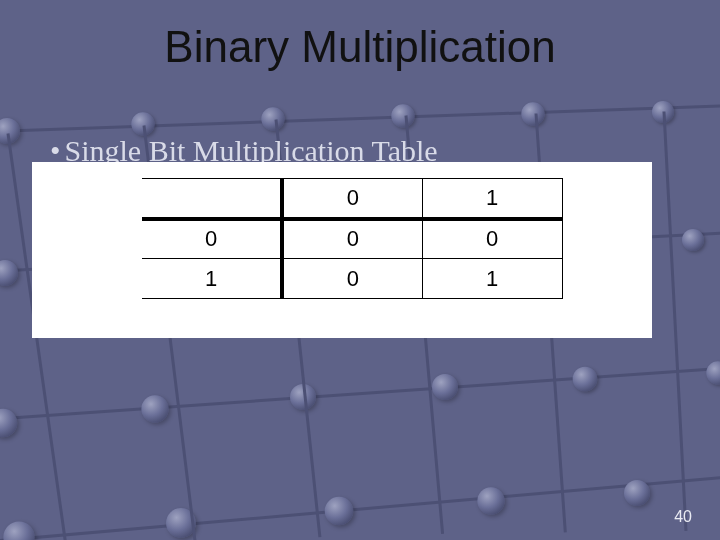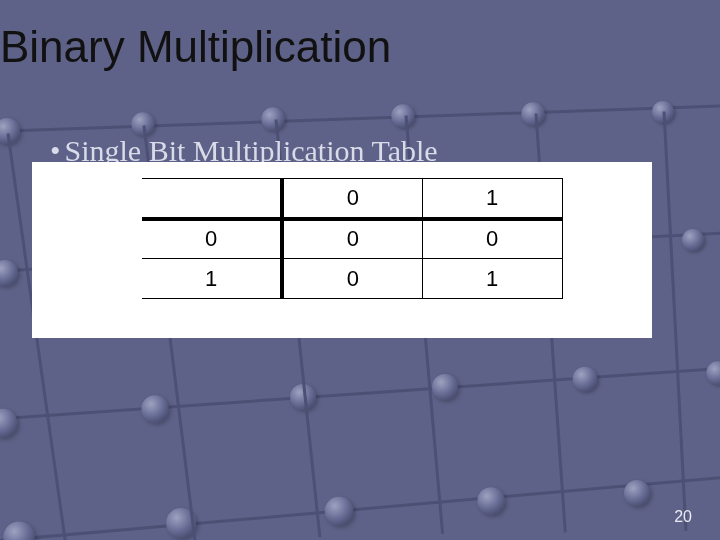--- a/index.html
+++ b/index.html
@@ -28,20 +28,21 @@
   .connector {
     position: absolute;
     height: 3px;
     background: #4c5074;
     transform-origin: left center;
   }
   .title {
     position: absolute;
     top: 22px;
     left: 0; right: 0;
+    text-align: center;
     font-family: Arial, Helvetica, sans-serif;
     font-size: 44px;
     color: #111;
     z-index: 2;
   }
   .bullet {
     position: absolute;
     top: 116px;
     left: 50px;
     font-size: 30px;
@@ -156,13 +157,13 @@
     </tr>
     <tr>
       <td class="rowhead">1</td>
       <td>0</td>
       <td>1</td>
     </tr>
   </tbody>
     </table>
 </div>
 
-<div class="pagenum">20</div>
+<div class="pagenum">40</div>
 
 </body></html>

